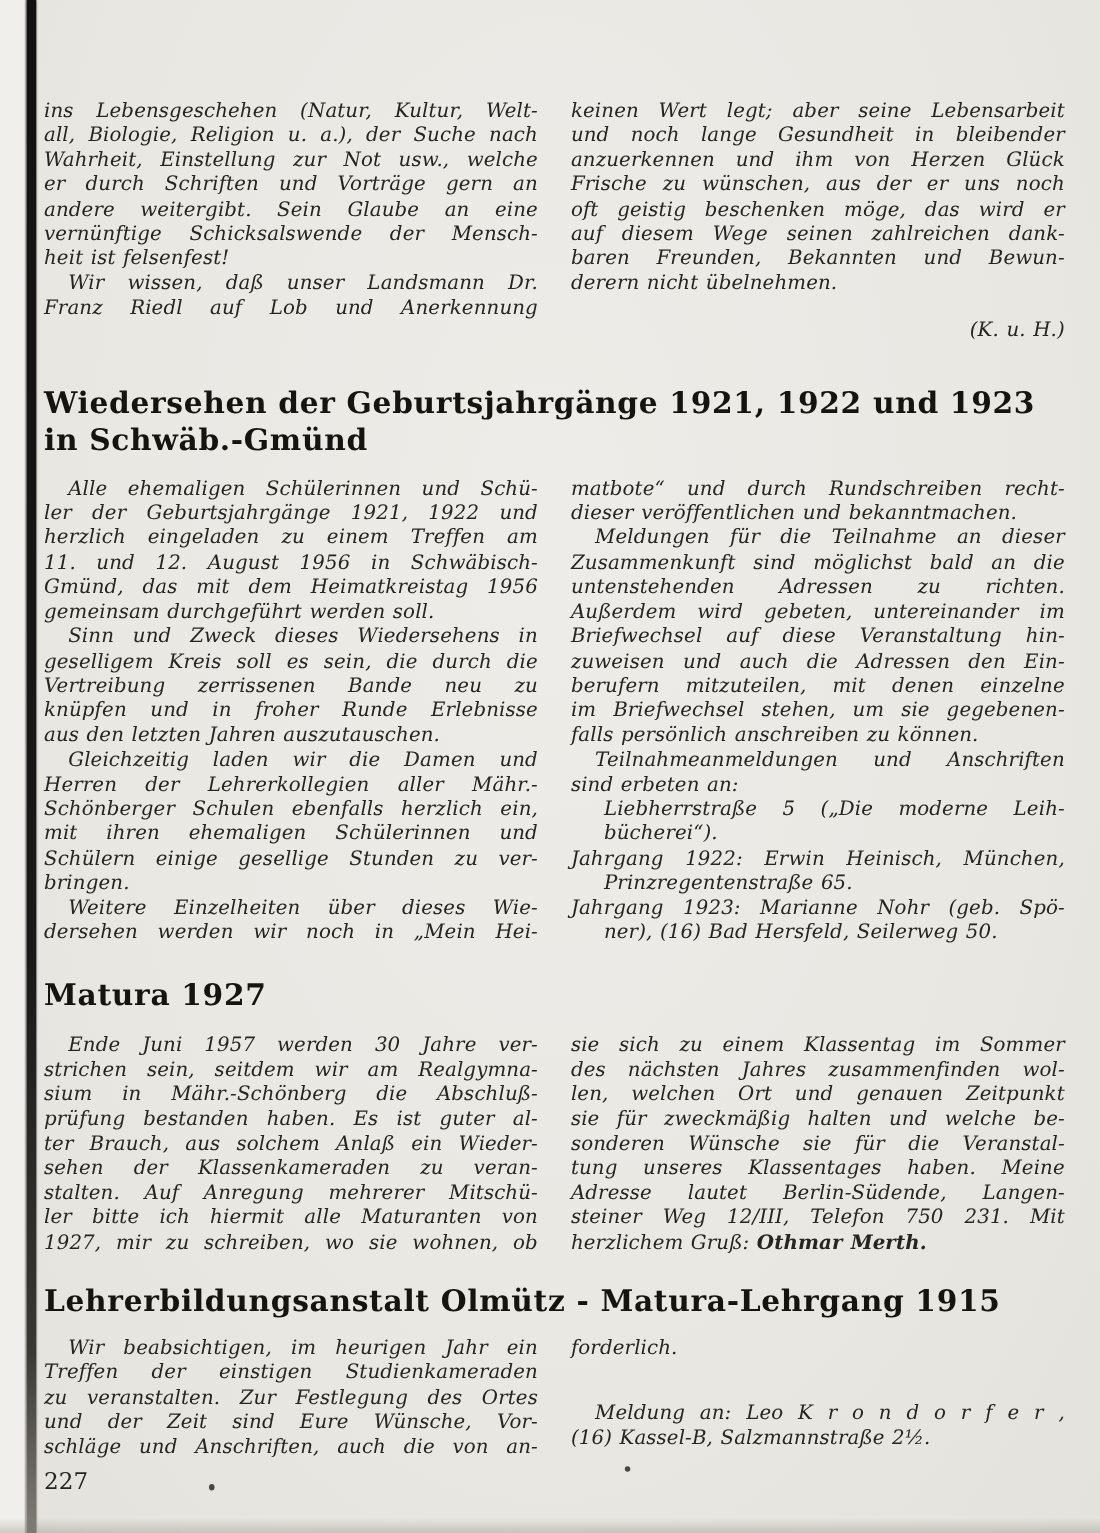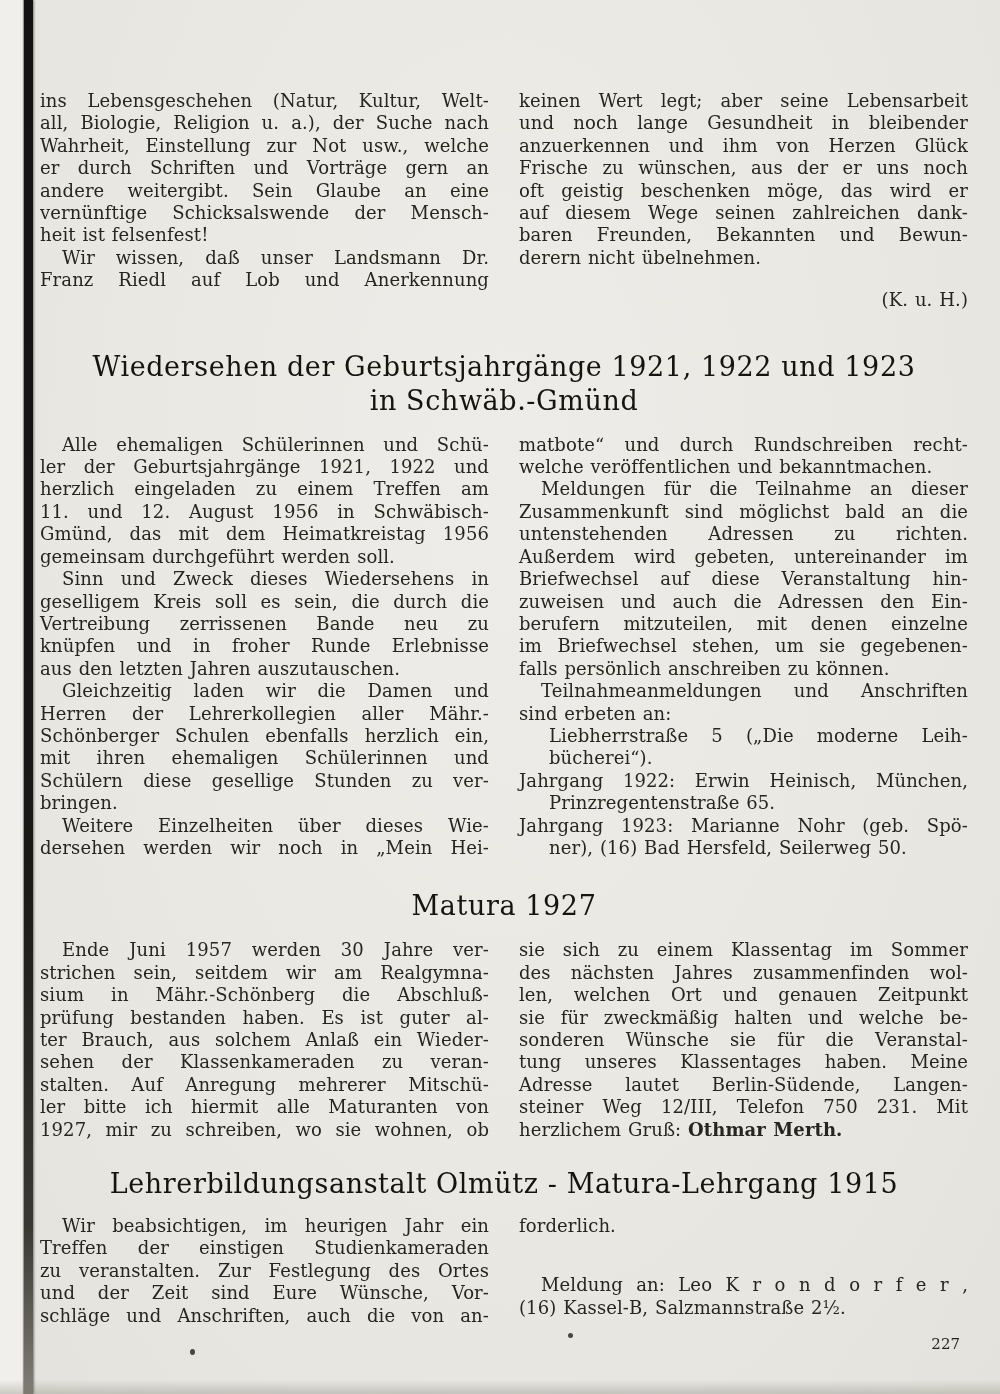--- a/index.html
+++ b/index.html
@@ -32,57 +32,56 @@
     position: absolute; left: 0; right: 0; bottom: 0; height: 14px;
     background: linear-gradient(to bottom, rgba(116,113,104,0) 0%, rgba(116,113,104,0.30) 100%);
   }
   .speck { position: absolute; background: #4a473f; border-radius: 50%; }
   .speck.s1 { left: 190px; top: 1349px; width: 5px; height: 6px; }
   .speck.s2 { left: 568px; top: 1333px; width: 5px; height: 5px; }
 
   .two-col {
     display: flex;
     gap: 30px;
+    font-style: italic;
   }
   .col { flex: 1 1 0; min-width: 0; }
 
   .line {
     font-size: 18px;
     line-height: 22.4px;
     text-align: justify;
     text-align-last: justify;
     white-space: normal;
     letter-spacing: 0.1px;
     word-spacing: 1px;
   }
   .line.nj { text-align-last: auto; }
   .line.r  { text-align: right; text-align-last: right; margin-top: 20px; }
   .line.i  { text-indent: 22px; }
   .line.h  { padding-left: 30px; }
   .line.gap { margin-top: 37px; }
   .b { font-weight: bold; }
 
   .headline {
-    text-align: center;
-    font-weight: normal;
+    font-weight: bold;
     color: #15140f;
     font-size: 27px;
     line-height: 34px;
     letter-spacing: 0.6px;
     margin: 0;
   }
   .h1-block { margin-top: 38px; margin-bottom: 16px; }
   .h2-block { margin-top: 30px; margin-bottom: 16px; }
   .h3-block { margin-top: 26px; margin-bottom: 14px; }
 
   .page-number {
     margin-top: 8px;
     padding-right: 8px;
-    text-align: right;
-    font-size: 15px;
+    font-size: 21px;
     color: #26251f;
   }
 </style>
 </head>
 <body>
 
 <div class="page">
 
   <div class="outer-edge"></div>
   <div class="spine"></div>
@@ -127,28 +126,28 @@
         <div class="line nj">gemeinsam durchgeführt werden soll.</div>
         <div class="line i">Sinn und Zweck dieses Wiedersehens in</div>
         <div class="line">geselligem Kreis soll es sein, die durch die</div>
         <div class="line">Vertreibung zerrissenen Bande neu zu</div>
         <div class="line">knüpfen und in froher Runde Erlebnisse</div>
         <div class="line nj">aus den letzten Jahren auszutauschen.</div>
         <div class="line i">Gleichzeitig laden wir die Damen und</div>
         <div class="line">Herren der Lehrerkollegien aller Mähr.-</div>
         <div class="line">Schönberger Schulen ebenfalls herzlich ein,</div>
         <div class="line">mit ihren ehemaligen Schülerinnen und</div>
-        <div class="line">Schülern diese gesellige Stunden zu ver-</div>
+        <div class="line">Schülern einige gesellige Stunden zu ver-</div>
         <div class="line nj">bringen.</div>
         <div class="line i">Weitere Einzelheiten über dieses Wie-</div>
         <div class="line">dersehen werden wir noch in „Mein Hei-</div>
       </div>
     <div class="col">
         <div class="line">matbote“ und durch Rundschreiben recht-</div>
-        <div class="line nj">welche veröffentlichen und bekanntmachen.</div>
+        <div class="line nj">dieser veröffentlichen und bekanntmachen.</div>
         <div class="line i">Meldungen für die Teilnahme an dieser</div>
         <div class="line">Zusammenkunft sind möglichst bald an die</div>
         <div class="line">untenstehenden Adressen zu richten.</div>
         <div class="line">Außerdem wird gebeten, untereinander im</div>
         <div class="line">Briefwechsel auf diese Veranstaltung hin-</div>
         <div class="line">zuweisen und auch die Adressen den Ein-</div>
         <div class="line">berufern mitzuteilen, mit denen einzelne</div>
         <div class="line">im Briefwechsel stehen, um sie gegebenen-</div>
         <div class="line nj">falls persönlich anschreiben zu können.</div>
         <div class="line i">Teilnahmeanmeldungen und Anschriften</div>

